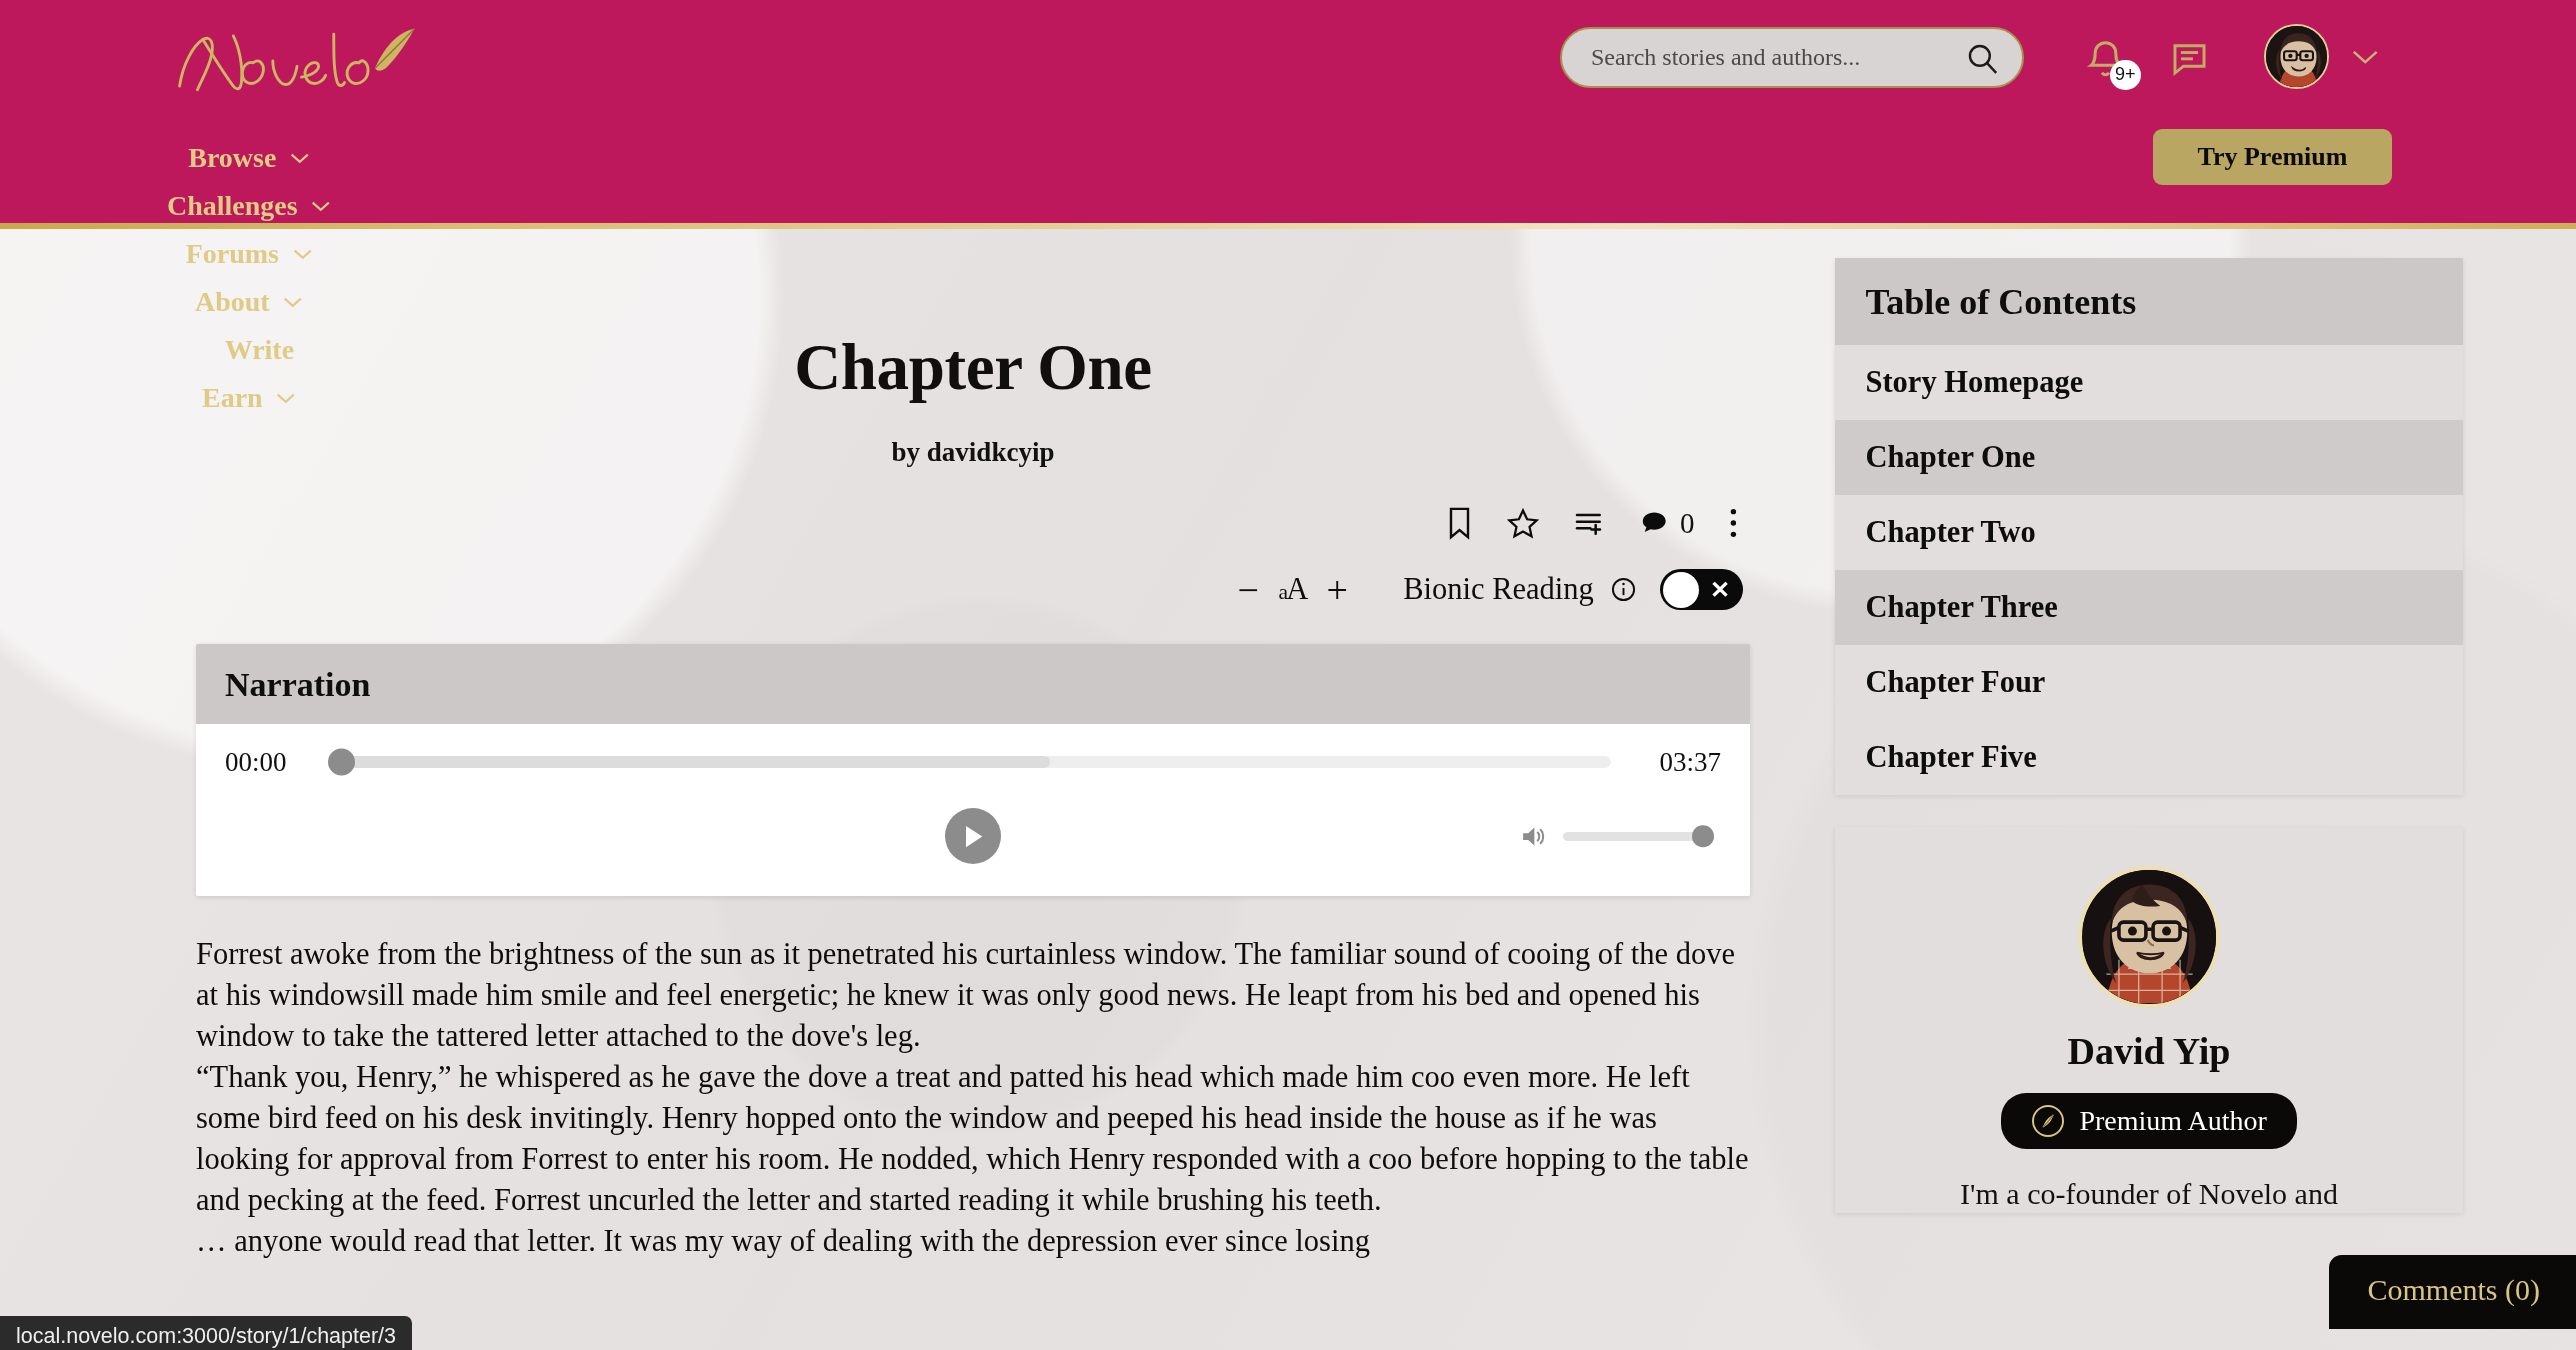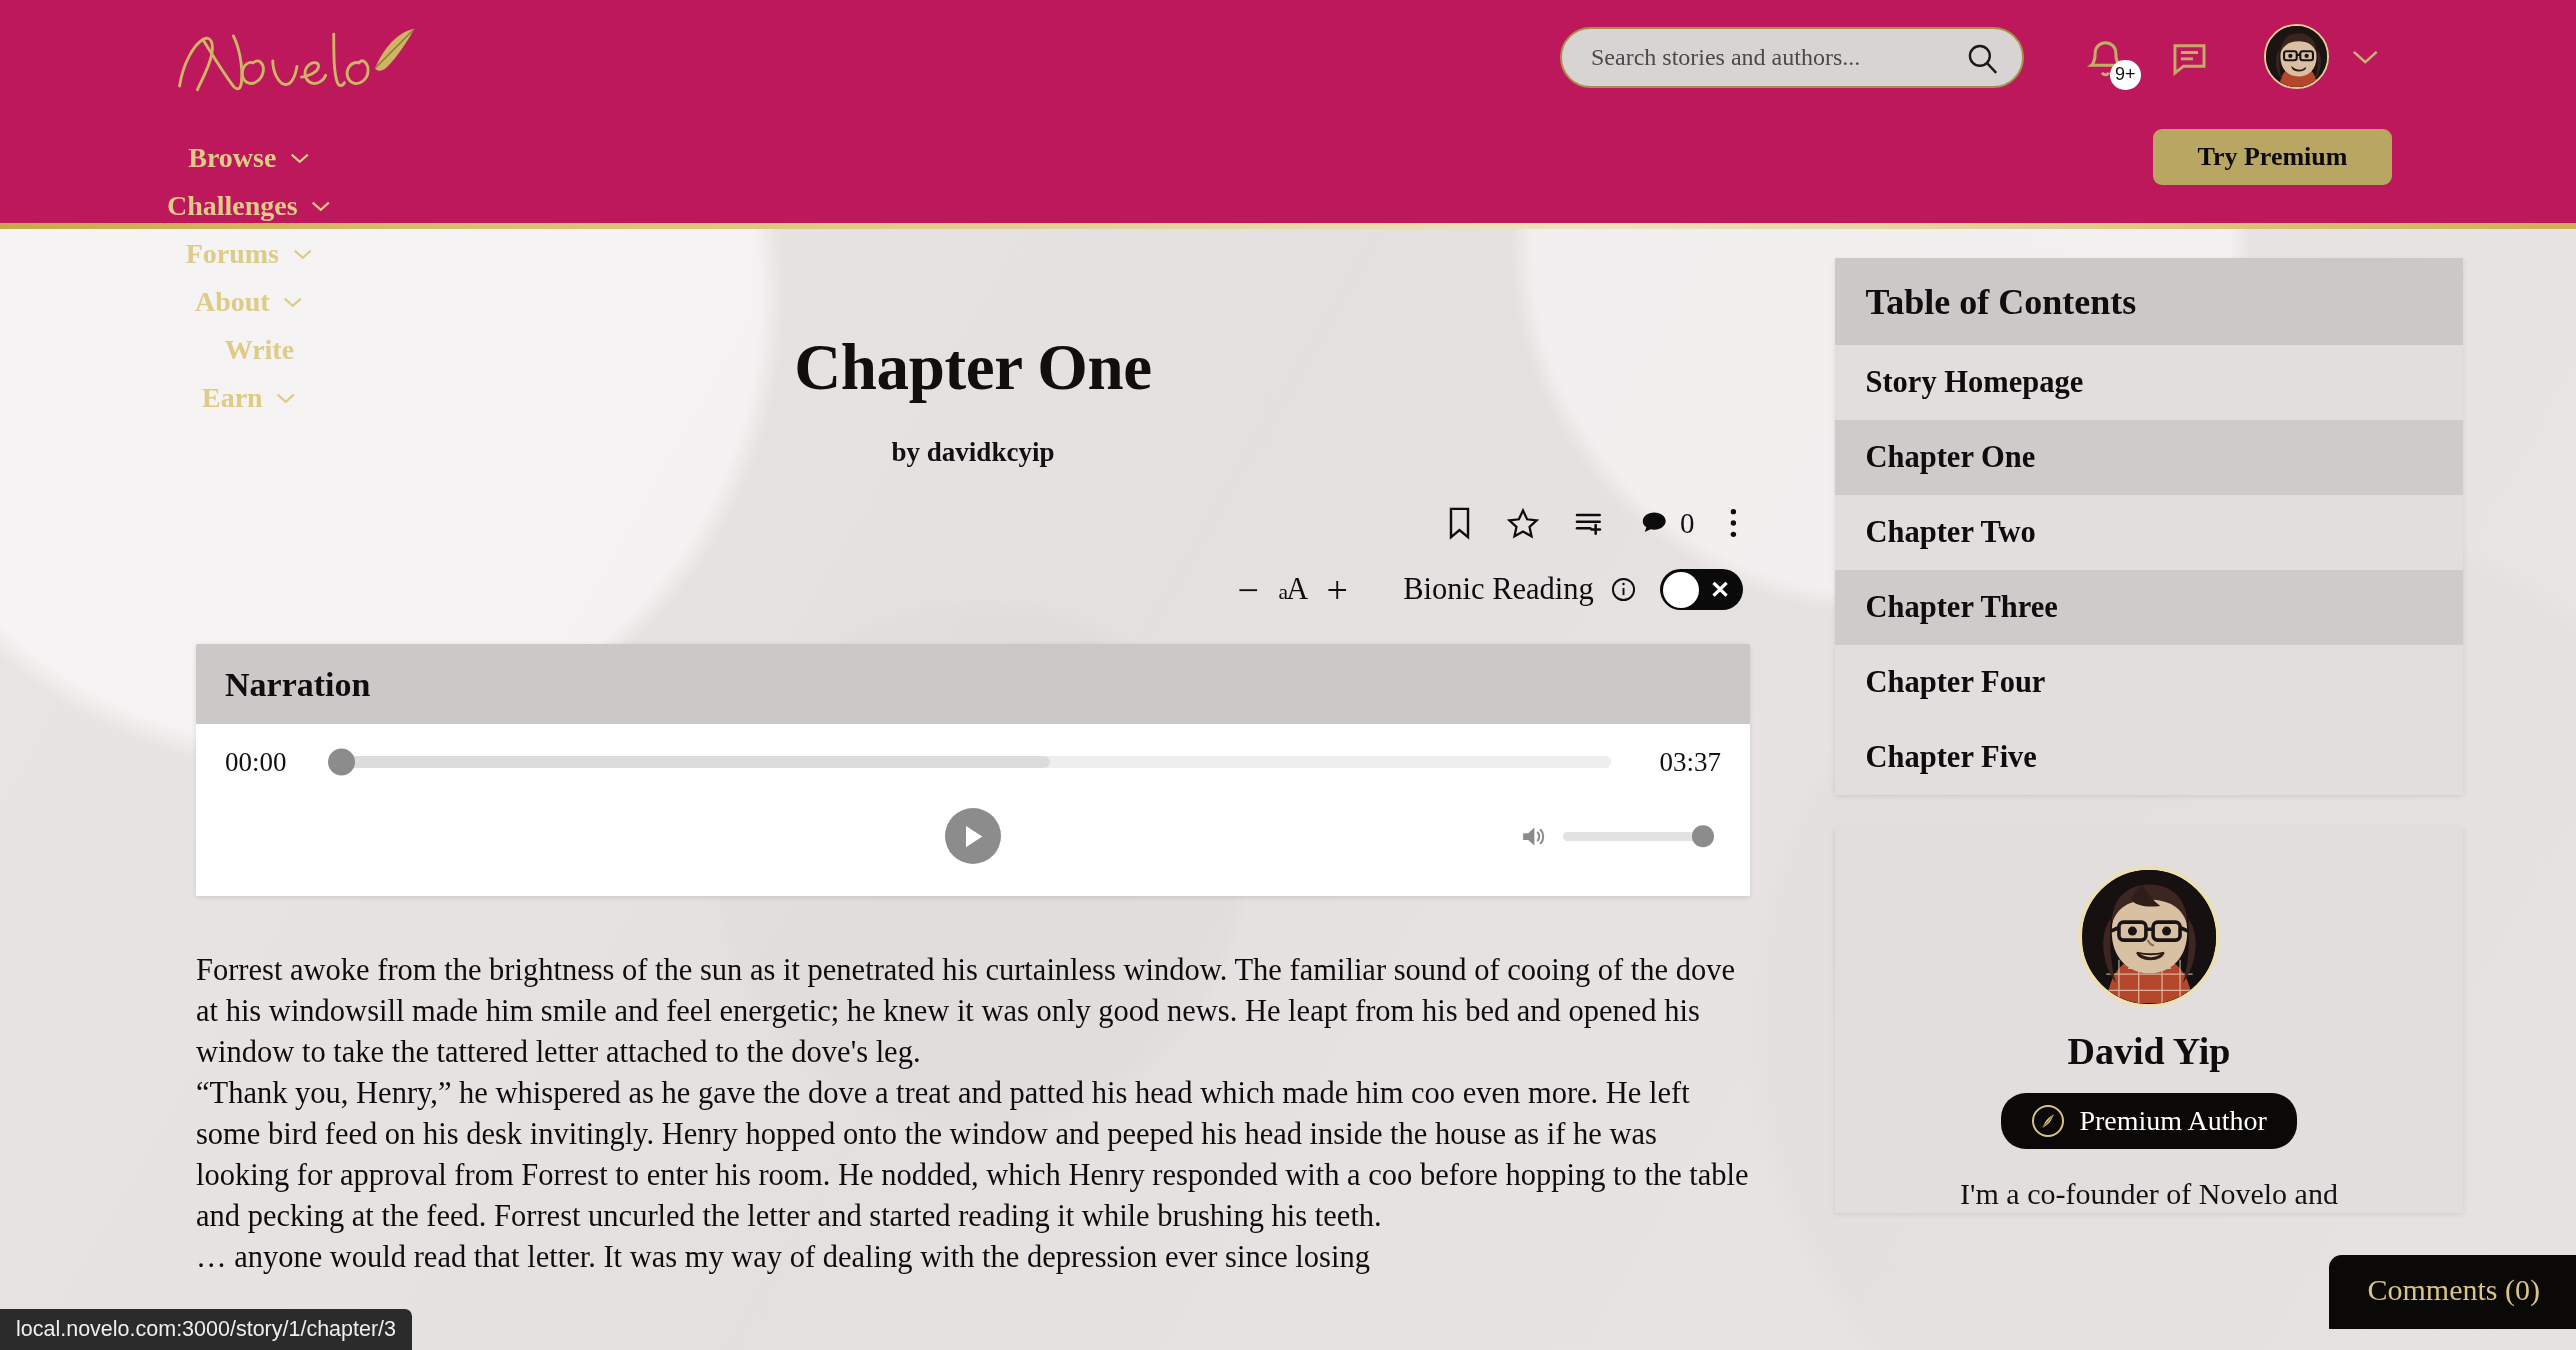--- a/index.html
+++ b/index.html
@@ -327,21 +327,21 @@
   }
   .vol-knob {
     position: absolute; right: -7.2px; top: 50%;
     transform: translateY(-50%);
     width: 21.5px; height: 21.5px; border-radius: 50%;
     background: #8c8c8c;
   }
 
   
   .story-body {
-    margin-top: 54px;
+    margin-top: 38px;
     font-family: "Liberation Serif", serif;
     font-size: 30.5px;
     line-height: 41px;
     color: #0e0d0d;
   }
   .story-body p { margin: 0; }
 
   
   .sidebar {
     position: absolute;
@@ -432,21 +432,21 @@
   }
 
   
   .status-bar {
     position: absolute;
     left: 0; bottom: 0;
     background: #2b2b2b;
     color: #efefef;
     font-family: "Liberation Sans", sans-serif;
     font-size: 21.5px;
-    padding: 8px 16px 9px 16px;
+    padding: 8px 16px 2px 16px;
     border-top-right-radius: 7.2px;
     z-index: 70;
   }
 </style>
 </head>
 <body>
 
 <div class="page-canvas"></div>
 
 <header class="header">

